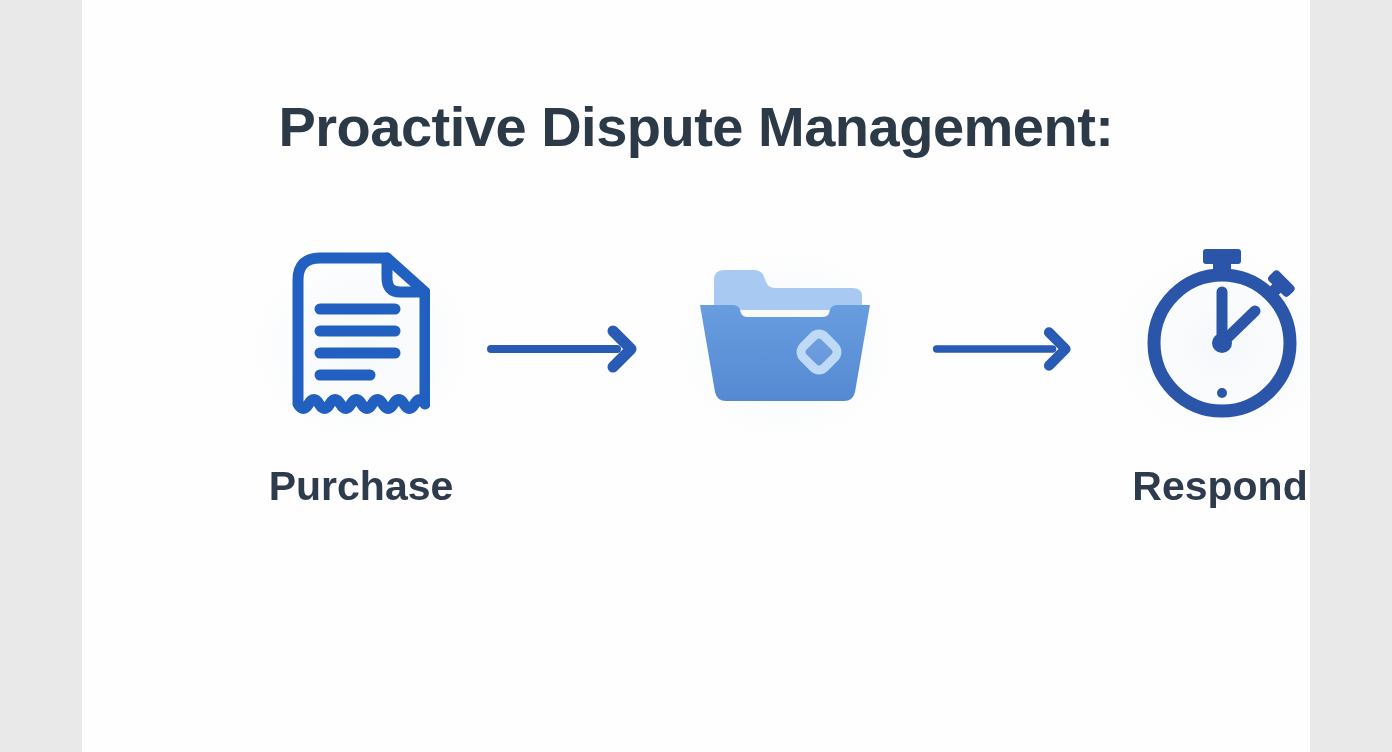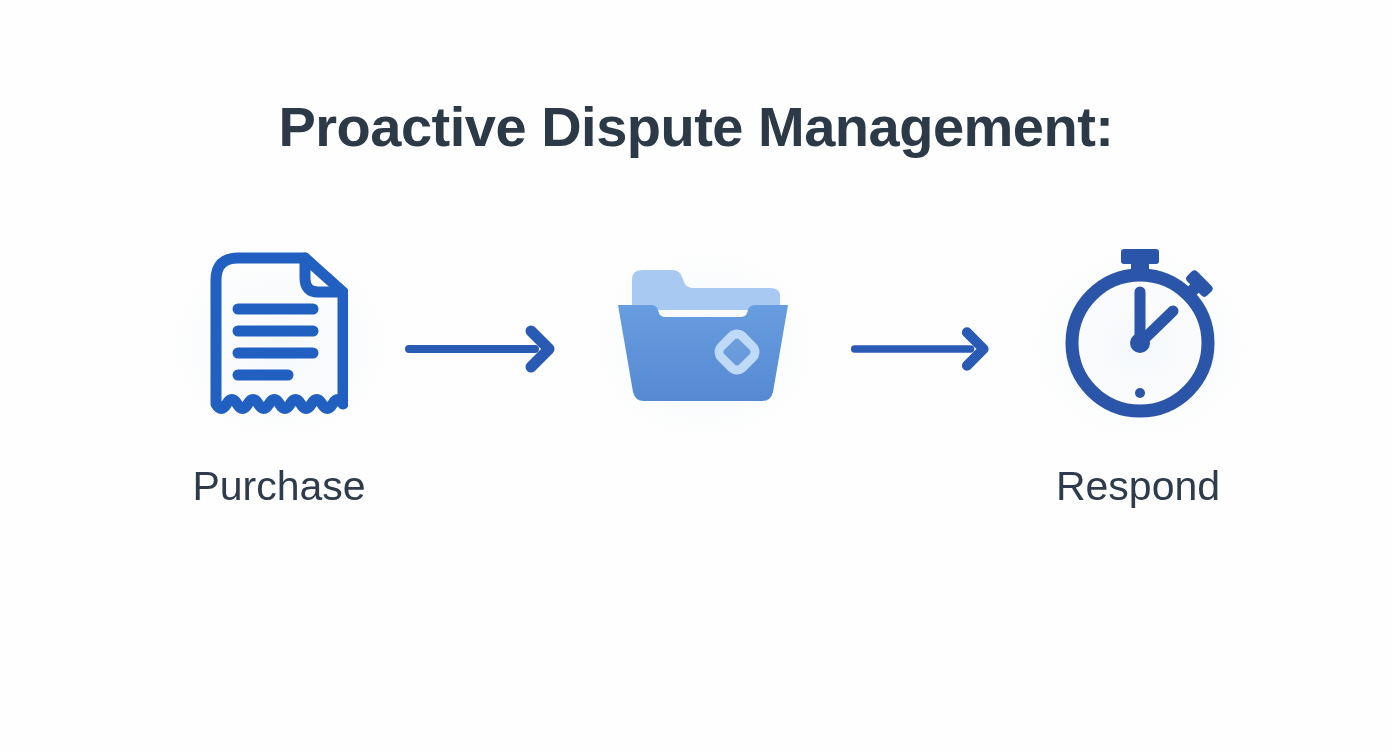--- a/index.html
+++ b/index.html
@@ -15,21 +15,21 @@
     --arrow-blue:#2a5bb4;
   }
   *{margin:0;padding:0;box-sizing:border-box;}
   html,body{width:100%;height:100%;}
   body{
     font-family:"Liberation Sans","DejaVu Sans",sans-serif;
     background:#e9e9e9;
   }
   .canvas{
     position:relative;
-    width:1392px;height:752px;
+    width:1228px;height:752px;
     background:var(--background);
     overflow:hidden;
     margin:0 auto;
   }
   
   .glow{
     position:absolute;width:300px;height:260px;border-radius:50%;
     background:radial-gradient(closest-side,#f5f8fb 0%,rgba(255,255,255,0) 75%);
     pointer-events:none;
   }
@@ -55,21 +55,21 @@
   .arrow-box{position:absolute;top:318px;height:62px;}
   .arrow-1{left:404px;width:152px;}
   .arrow-2{left:850px;width:140px;}
 
   .step-label{
     position:absolute;
     top:463px;
     width:260px;
     text-align:center;
     font-size:41px;
-    font-weight:400;
+    font-weight:700;
     color:var(--label-text);
   }
   .label-1{left:149px;}
   .label-2{left:573px;}
   .label-3{left:1008px;}
 
   
   .receipt-stroke{stroke:var(--receipt-blue);stroke-width:11;fill:none;stroke-linecap:round;stroke-linejoin:round;}
   .folder-back-fill{fill:var(--folder-back);}
   .folder-front-fill{fill:url(#folderGrad);}

